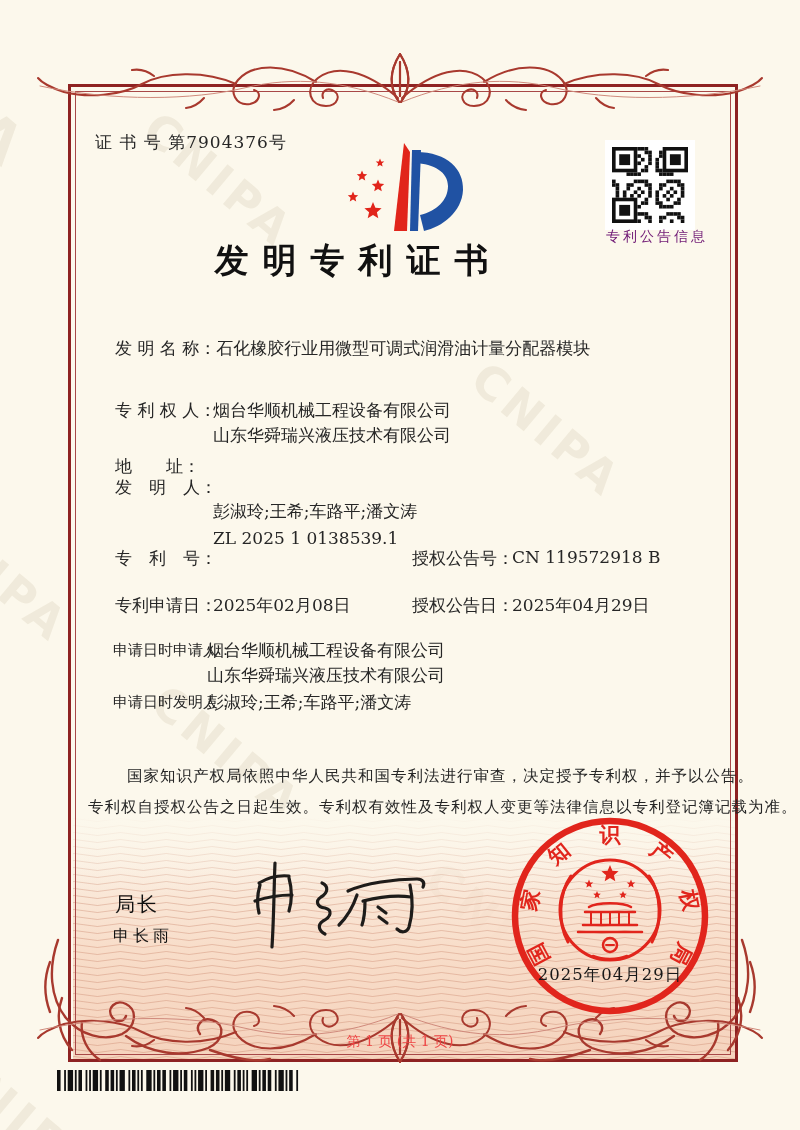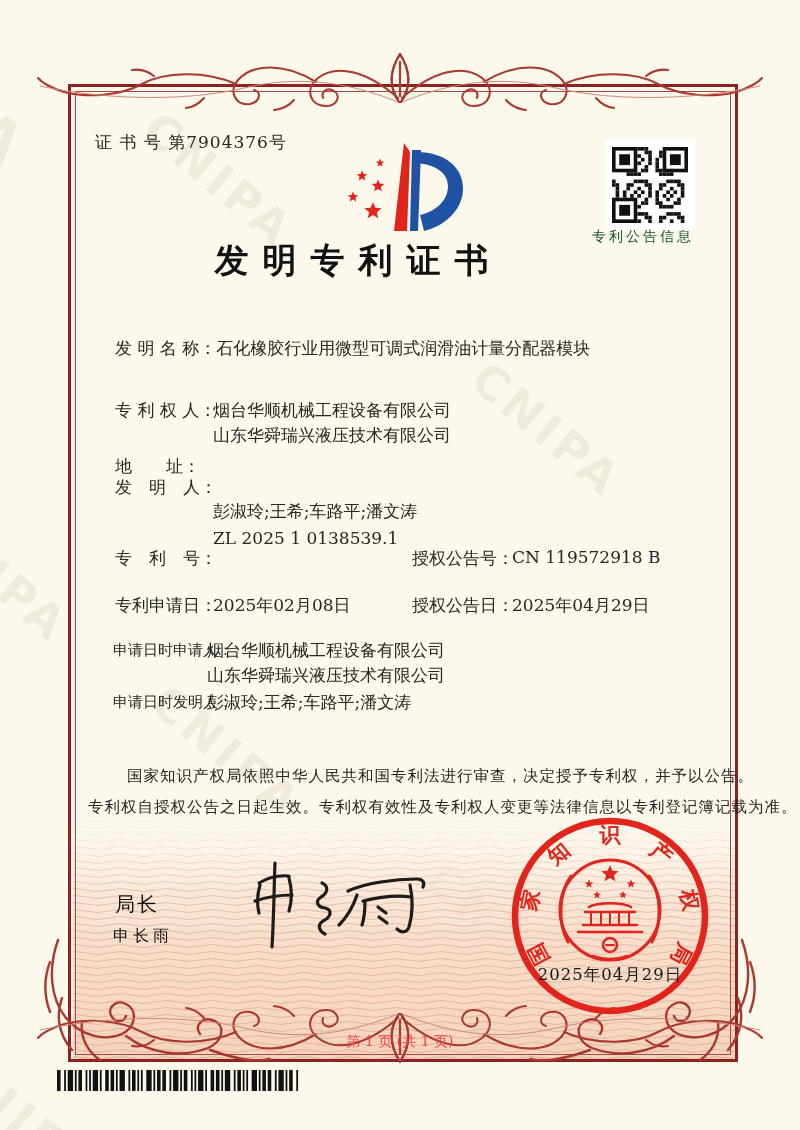--- a/index.html
+++ b/index.html
@@ -26,21 +26,21 @@
   #title{left:0;top:238px;width:703px;text-align:center;font-size:34px;font-weight:bold;
          letter-spacing:14px;text-indent:14px;color:#111;}
   .lbl{white-space:pre;font-size:17px;}
   .lbl-sm{white-space:pre;font-size:15px;}
   .val{font-size:17px;}
   #stmt1{left:127px;top:766px;font-size:15.5px;letter-spacing:1px;}
   #stmt2{left:88px;top:797px;font-size:15.5px;letter-spacing:1px;}
   .gothic{font-family:"DejaVu Sans","Liberation Sans",sans-serif;color:#111;}
   #qrbox{left:605px;top:140px;width:90px;height:90px;background:#fff;z-index:3;}
   #qrbox svg{position:absolute;left:7px;top:7px;}
-  #qrcap{left:592px;top:228px;width:116px;text-align:left;font-size:14px;letter-spacing:3px;color:#14532d;}
+  #qrcap{left:592px;top:228px;width:116px;text-align:right;font-size:14px;letter-spacing:3px;color:#701a75;}
   #footer{left:0;top:1033px;width:800px;text-align:center;font-size:14px;color:#ef4444;z-index:3;}
   #barcode{left:57px;top:1070px;z-index:3;}
 </style>
 </head>
 <body>
 
 <div id="page">
 
   <span class="wm" style="left:-150px;top:-20px;font-size:58px;">CNIPA</span>
   <span class="wm" style="left:150px;top:95px;font-size:46px;">CNIPA</span>

